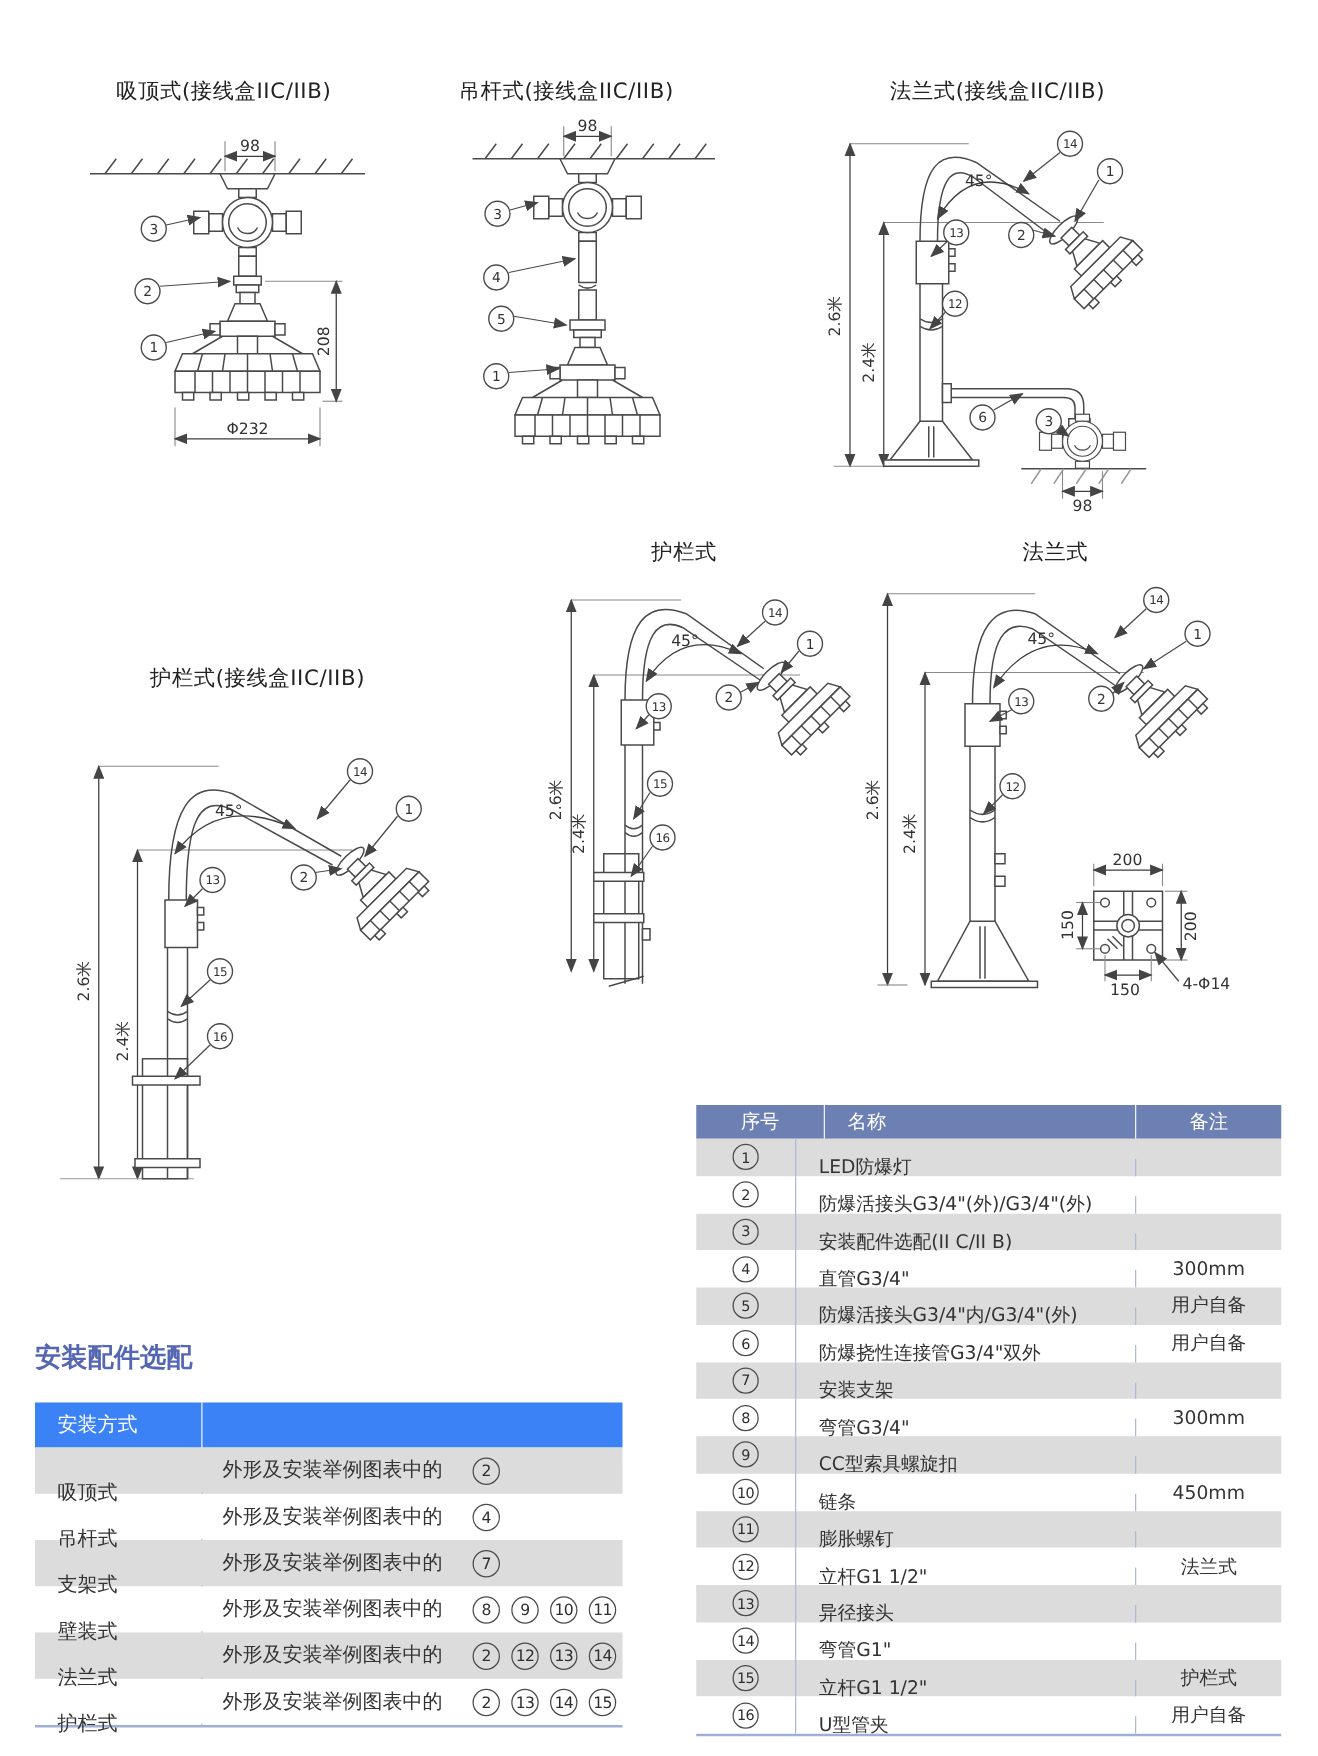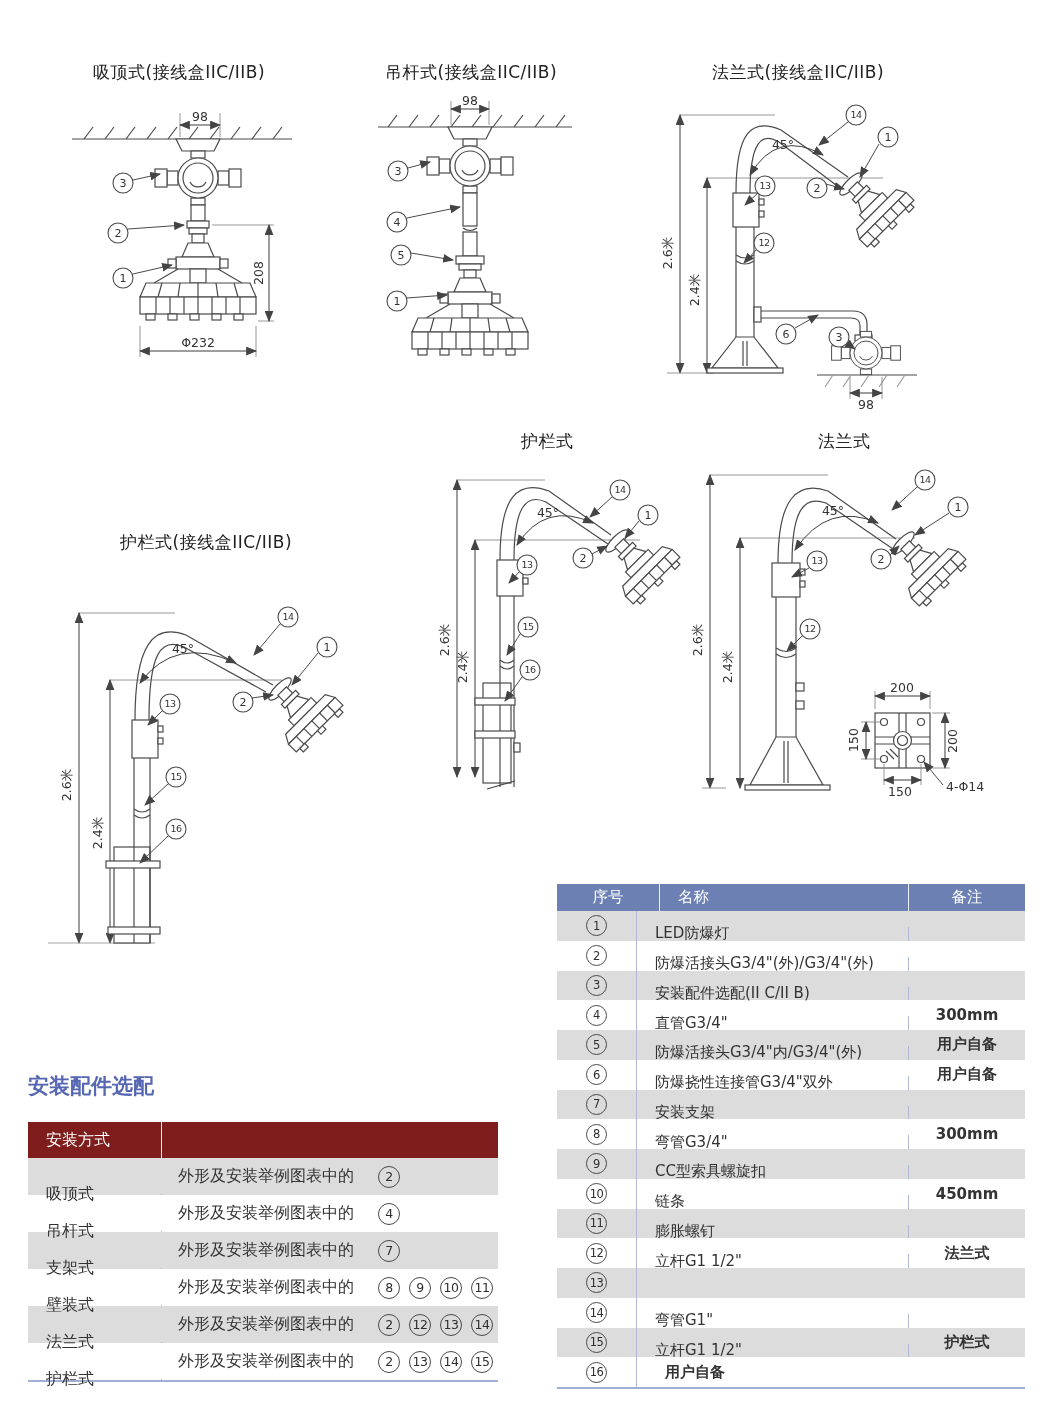--- a/index.html
+++ b/index.html
@@ -18,42 +18,42 @@
   .dimt{font-size:12.5px;fill:#333;}
   .co circle{fill:#fff;stroke:#4a4a4a;stroke-width:1.1;}
   .co text{font-size:11px;fill:#333;text-anchor:middle;}
   .co2 text{font-size:9.5px;letter-spacing:-.5px;}
   .gray{stroke:#9a9a9a;}
 
   .section-heading{position:absolute;left:28px;top:1072px;font-size:21px;font-weight:bold;color:#5566b2;text-align:center;}
 
   
   .acc-table{position:absolute;left:28px;top:1122px;width:470px;border-bottom:2px solid #9fb0d4;font-size:16px;color:#333;}
-  .acc-head{display:flex;height:36px;background:#7f1d1d;color:#fff;align-items:center;}
+  .acc-head{display:flex;height:36px;background:#3b82f6;color:#fff;align-items:center;}
   .acc-head .c1{width:134px;padding-left:18px;box-sizing:border-box;border-right:1px solid #eef1f8;height:100%;display:flex;align-items:center;}
   .acc-head .c2{flex:1;padding-left:16px;display:flex;align-items:center;height:100%;}
   .acc-row{display:flex;height:37px;align-items:stretch;}
   .acc-row:nth-child(even){background:#dcdcdc;}
   .acc-method{width:134px;padding-left:18px;box-sizing:border-box;border-right:1px solid #aeb9d6;display:flex;align-items:center;margin-top:36px;}
   .acc-desc{flex:1;padding-left:16px;display:flex;align-items:center;}
   .circles{display:inline-flex;gap:9px;margin-left:24px;}
   .cnum{box-sizing:border-box;width:22px;height:22px;border:1.4px solid #4a4a4a;border-radius:50%;
     display:inline-flex;align-items:center;justify-content:center;font-size:12.5px;color:#2e2e2e;flex:none;letter-spacing:-.5px;}
 
   
   .parts-table{position:absolute;left:557px;top:884px;width:468px;border-bottom:2px solid #9fb0d4;font-size:15px;color:#333;}
   .parts-head{display:flex;height:27px;background:#6d80b4;color:#fff;font-size:15.5px;}
   .parts-head .h1{width:103px;display:flex;align-items:center;justify-content:center;border-right:1px solid #eef1f8;box-sizing:border-box;}
   .parts-head .h2{flex:1;display:flex;align-items:center;padding-left:18px;border-right:1px solid #eef1f8;box-sizing:border-box;}
   .parts-head .h3{width:116px;display:flex;align-items:center;justify-content:center;}
   .prow{display:flex;height:29.75px;}
   .prow:nth-child(even){background:#dcdcdc;}
   .pc1{width:80px;display:flex;align-items:center;justify-content:center;border-right:1px solid #aeb9d6;box-sizing:border-box;}
   .pc2{flex:1;display:flex;align-items:center;padding-left:18px;border-right:1px solid #aeb9d6;box-sizing:border-box;white-space:nowrap;margin-top:16px;}
-  .pc3{width:116px;display:flex;align-items:center;justify-content:center;font-weight:bold;}
+  .pc3{width:116px;display:flex;align-items:center;justify-content:center;}
   .pnum{box-sizing:border-box;width:21px;height:21px;border:1.3px solid #4a4a4a;border-radius:50%;
     display:inline-flex;align-items:center;justify-content:center;font-size:11.5px;letter-spacing:-.5px;color:#2e2e2e;}
 </style>
 </head>
 <body>
 
 <svg width="0" height="0" style="position:absolute">
 <defs>
 <marker id="arr" viewBox="0 0 10 8" refX="9" refY="4" markerWidth="11" markerHeight="9" orient="auto-start-reverse" markerUnits="userSpaceOnUse">
         <path d="M0,0L10,4L0,8Z" fill="#444"></path>
@@ -111,21 +111,21 @@
   <rect class="af" x="20" y="-7" width="11" height="14"></rect>
         <rect class="af" x="31" y="-9" width="12" height="18"></rect>
   <circle class="af" r="20"></circle>
         <circle class="af" r="15"></circle>
   <path class="al" d="M-8,4 A9,9 0 0 0 8,4"></path>
 </g>
 </defs>
 </svg>
 
 <div class="dtitle" style="left:93px;top:61px">吸顶式(接线盒IIC/IIB)</div>
-<div class="dtitle" style="left:385px;top:61px">吊杆式(接线盒IIC/IIB)</div>
+<div class="dtitle" style="left:367px;top:61px">吊杆式(接线盒IIC/IIB)</div>
 <div class="dtitle" style="left:712px;top:61px">法兰式(接线盒IIC/IIB)</div>
 <div class="dtitle" style="left:120px;top:531px">护栏式(接线盒IIC/IIB)</div>
 <div class="dtitle" style="left:521px;top:430px">护栏式</div>
 <div class="dtitle" style="left:818px;top:430px">法兰式</div>
 
 <svg class="diag" style="left:60px;top:95px" width="250" height="290" viewBox="0 0 250 290">
   <line class="ext" x1="120" y1="18" x2="120" y2="42"></line>
     <line class="ext" x1="160" y1="18" x2="160" y2="42"></line>
   <line class="dim dline" x1="120" y1="30" x2="160" y2="30"></line>
   <text class="dimt" x="140" y="26" text-anchor="middle">98</text>
@@ -624,35 +624,37 @@
       <div class="pc1">
         <span class="pnum">12</span>
       </div>
       <div class="pc2">立杆G1 1/2"</div>
       <div class="pc3">法兰式</div>
     </div>
   <div class="prow">
       <div class="pc1">
         <span class="pnum">13</span>
       </div>
+      <div class="pc2">异径接头</div>
       <div class="pc3"></div>
     </div>
   <div class="prow">
       <div class="pc1">
         <span class="pnum">14</span>
       </div>
       <div class="pc2">弯管G1"</div>
       <div class="pc3"></div>
     </div>
   <div class="prow">
       <div class="pc1">
         <span class="pnum">15</span>
       </div>
       <div class="pc2">立杆G1 1/2"</div>
       <div class="pc3">护栏式</div>
     </div>
   <div class="prow">
       <div class="pc1">
         <span class="pnum">16</span>
       </div>
+      <div class="pc2">U型管夹</div>
       <div class="pc3">用户自备</div>
     </div>
 </div>
 
 </body></html>

